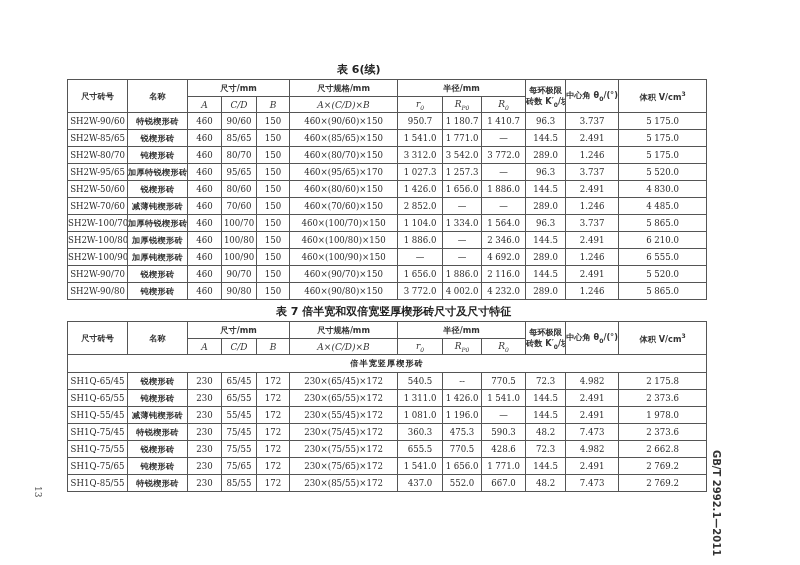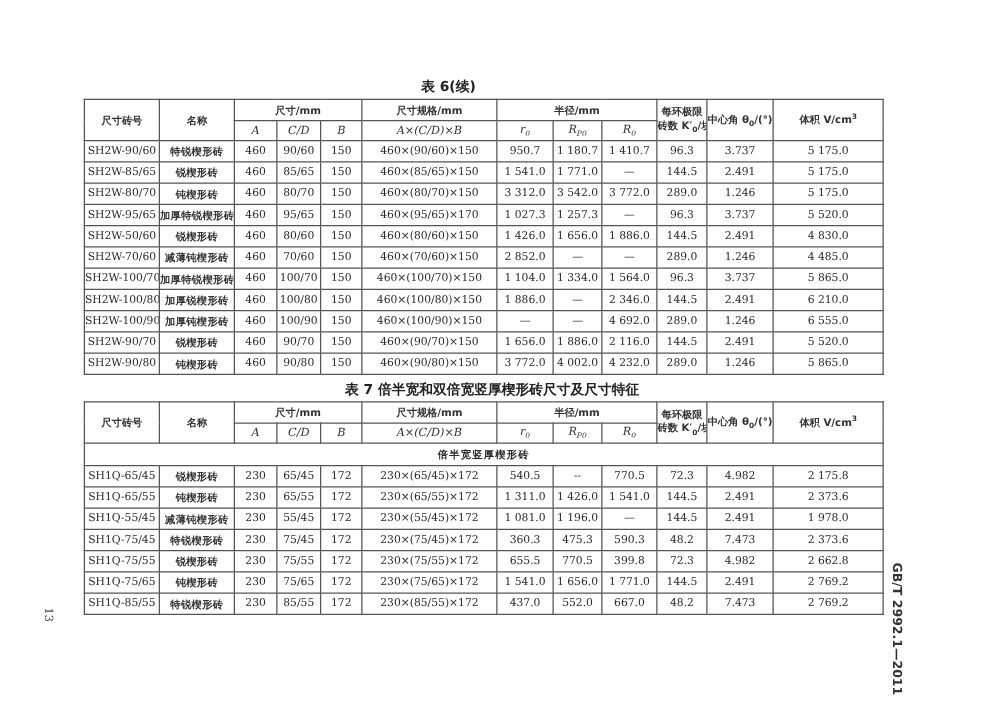--- a/index.html
+++ b/index.html
@@ -353,21 +353,21 @@
 
   <tr class="dr">
     <td class="code">SH1Q-75/55</td>
     <td class="name">锐楔形砖</td>
     <td>230</td>
     <td>75/55</td>
     <td>172</td>
     <td>230×(75/55)×172</td>
     <td>655.5</td>
     <td>770.5</td>
-    <td>399.8</td>
+    <td>428.6</td>
     <td>72.3</td>
     <td>4.982</td>
     <td>2 662.8</td>
   </tr>
 
   <tr class="dr">
     <td class="code">SH1Q-75/65</td>
     <td class="name">钝楔形砖</td>
     <td>230</td>
     <td>75/65</td>

